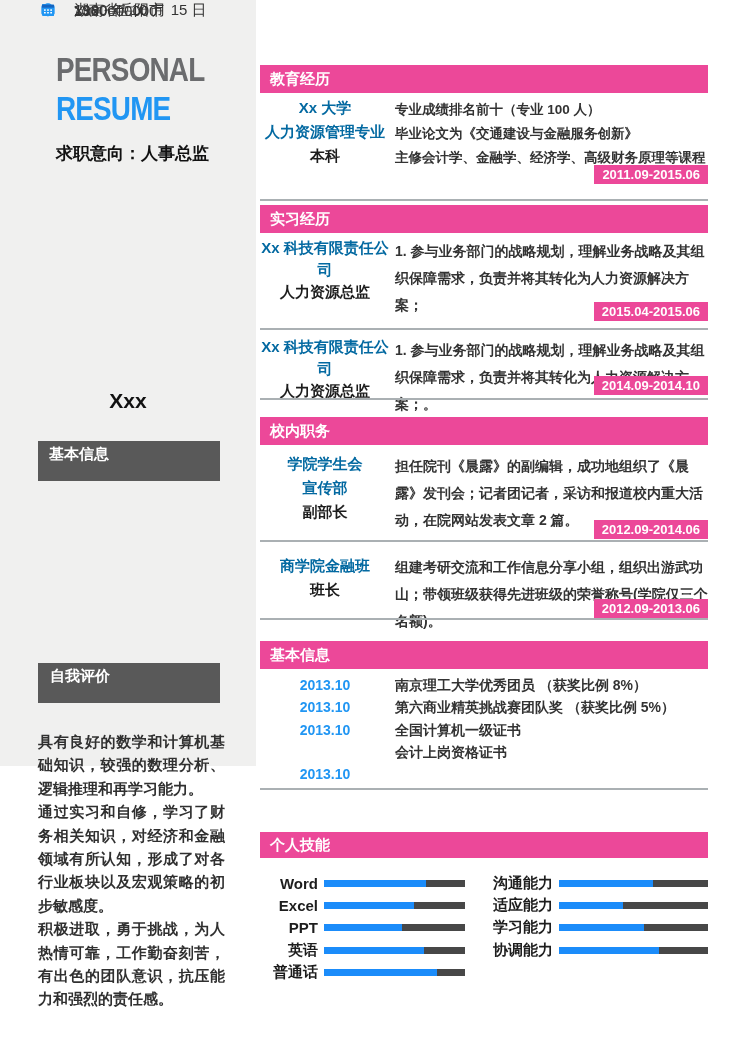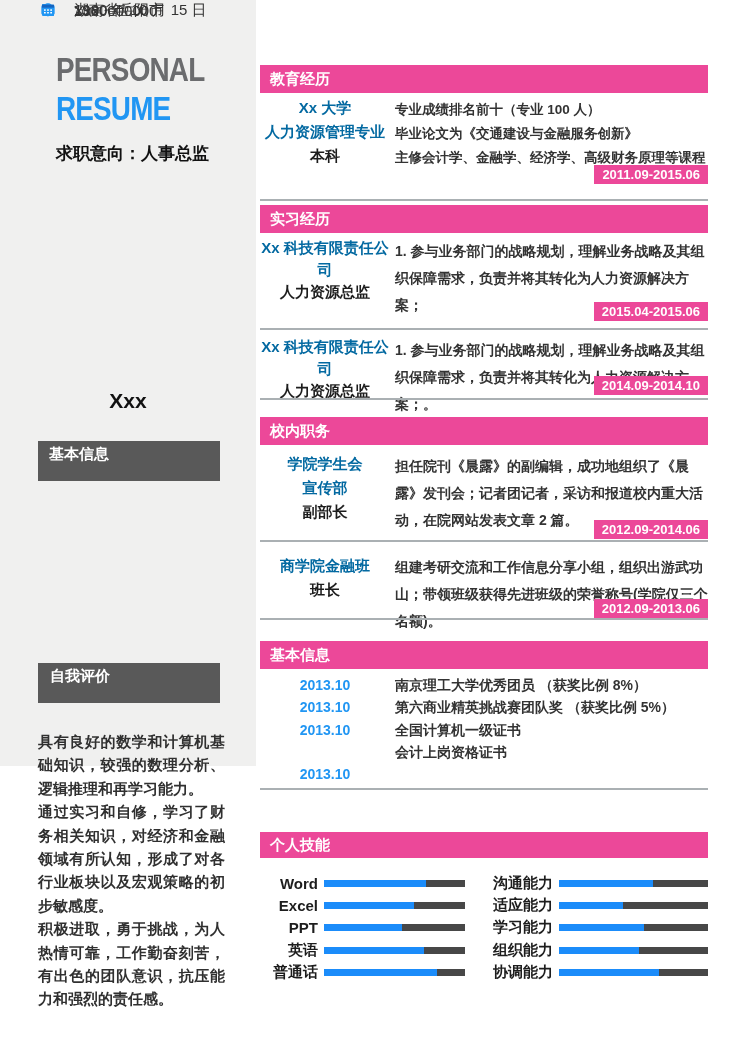--- a/index.html
+++ b/index.html
@@ -322,26 +322,20 @@
                 <span class="skill-fill" style="width: 43%;"></span>
               </span>
           </div>
           <div class="skill-row">
             <span class="skill-label">学习能力</span>
             <span class="skill-track">
                 <span class="skill-fill" style="width: 57%;"></span>
               </span>
           </div>
           <div class="skill-row">
-            <span class="skill-label">组织能力</span>
-            <span class="skill-track">
-                <span class="skill-fill" style="width: 54%;"></span>
-              </span>
-          </div>
-          <div class="skill-row">
             <span class="skill-label">协调能力</span>
             <span class="skill-track">
                 <span class="skill-fill" style="width: 67%;"></span>
               </span>
           </div>
         </div>
 
       </div>
     </section>
 

